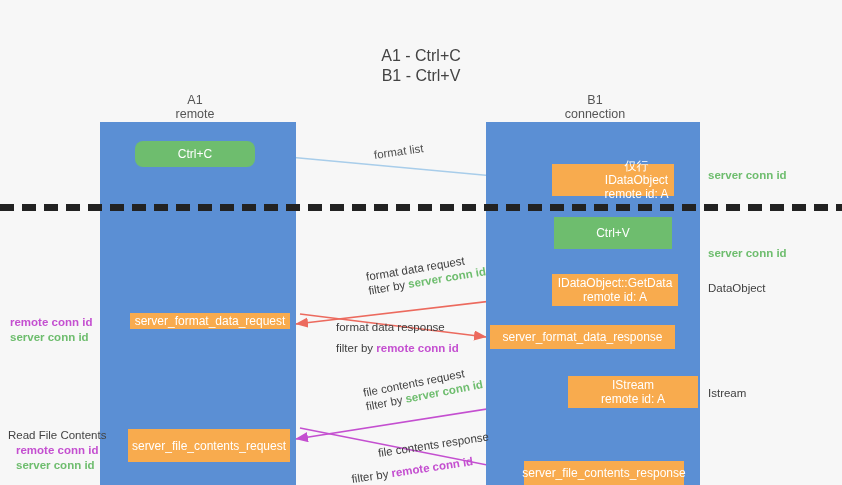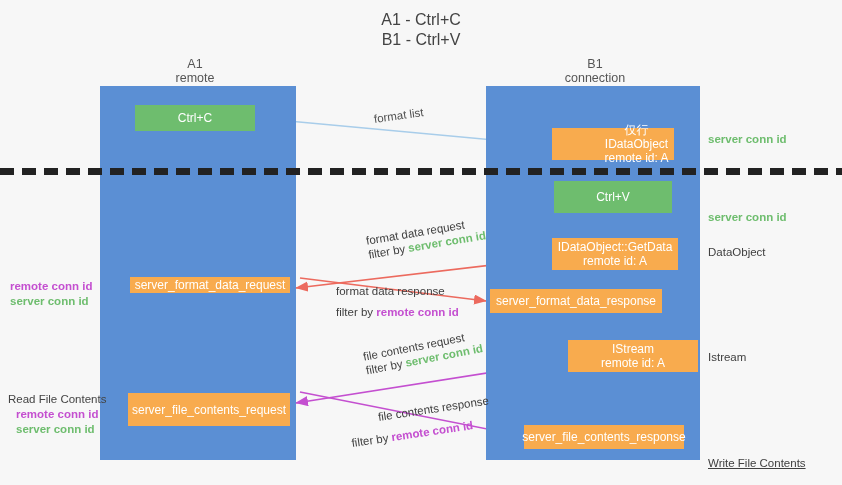--- a/index.html
+++ b/index.html
@@ -2,21 +2,21 @@
 <html><head>
 <meta charset="utf-8">
 <style>
   html,body{margin:0;padding:0;}
   body{
     width:842px;height:485px;position:relative;overflow:hidden;
     background:#f7f7f7;
     font-family:"Liberation Sans","DejaVu Sans",sans-serif;
     color:#404040;
   }
-  #stage{position:absolute;inset:0;}
+  #stage{position:absolute;inset:0;margin-top:36px;}
   svg.layer{position:absolute;left:0;top:0;width:842px;height:485px;overflow:visible;}
   svg.layer.under{z-index:1;}
   .col{position:absolute;background:#5b8fd4;z-index:2;}
   .colhdr{position:absolute;text-align:center;font-size:12.5px;color:#555;line-height:14px;z-index:4;}
   .box{position:absolute;display:flex;flex-direction:column;align-items:center;justify-content:center;
        text-align:center;color:#ffffff;font-size:12px;line-height:14px;z-index:4;box-sizing:border-box;}
   .box.orange{background:#f8ab4e;}
   .box.green{background:#6ebd6e;}
   .title{position:absolute;text-align:center;font-size:16px;line-height:20px;color:#434343;z-index:4;}
   .lbl{position:absolute;font-size:11.5px;line-height:14px;z-index:5;white-space:nowrap;}
@@ -78,21 +78,21 @@
 
     <line x1="552" y1="258" x2="296" y2="288" stroke="#ec6a5e" stroke-width="1.6" marker-end="url(#ah-red)"></line>
 
     <line x1="300" y1="278" x2="486" y2="301" stroke="#ec6a5e" stroke-width="1.6" marker-end="url(#ah-red)"></line>
 
     <line x1="570" y1="360" x2="296" y2="403" stroke="#c44fd0" stroke-width="1.6" marker-end="url(#ah-mag)"></line>
 
     <line x1="300" y1="392" x2="528" y2="437" stroke="#c44fd0" stroke-width="1.6" marker-end="url(#ah-mag)"></line>
   </svg>
 
-  <div class="box green" style="left:135px;top:105px;width:120px;height:26px;">
+  <div class="box green" style="left:135px;top:105px;width:120px;height:26px;border-radius:8px;">
     <span>Ctrl+C</span>
   </div>
 
   <div class="box orange" style="left:552px;top:128px;width:122px;height:32px;padding-left:47px;">
     <span>仅行IDataObject</span>
     <span>remote id: A</span>
   </div>
 
   <div class="box green" style="left:554px;top:181px;width:118px;height:32px;">
     <span>Ctrl+V</span>
@@ -100,21 +100,21 @@
 
   <div class="box orange" style="left:552px;top:238px;width:126px;height:32px;">
     <span>IDataObject::GetData</span>
     <span>remote id: A</span>
   </div>
 
   <div class="box orange" style="left:130px;top:277px;width:160px;height:16px;">
     <span>server_format_data_request</span>
   </div>
 
-  <div class="box orange" style="left:490px;top:289px;width:172px;height:24px;">
+  <div class="box orange" style="left:490px;top:289px;width:185px;height:24px;">
     <span>server_format_data_response</span>
   </div>
 
   <div class="box orange" style="left:568px;top:340px;width:130px;height:32px;">
     <span>IStream</span>
     <span>remote id: A</span>
   </div>
 
   <div class="box orange" style="left:128px;top:393px;width:162px;height:33px;">
     <span>server_file_contents_request</span>

